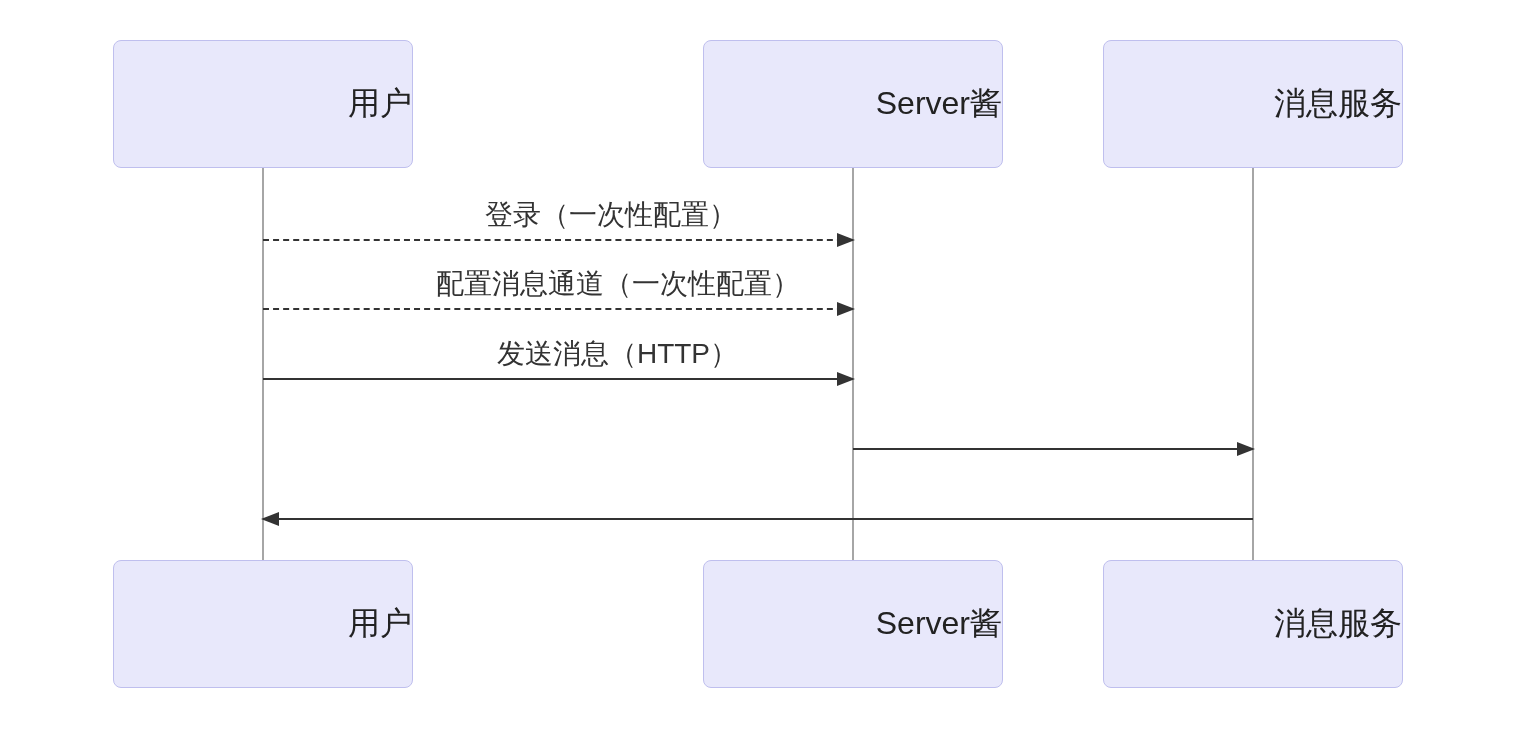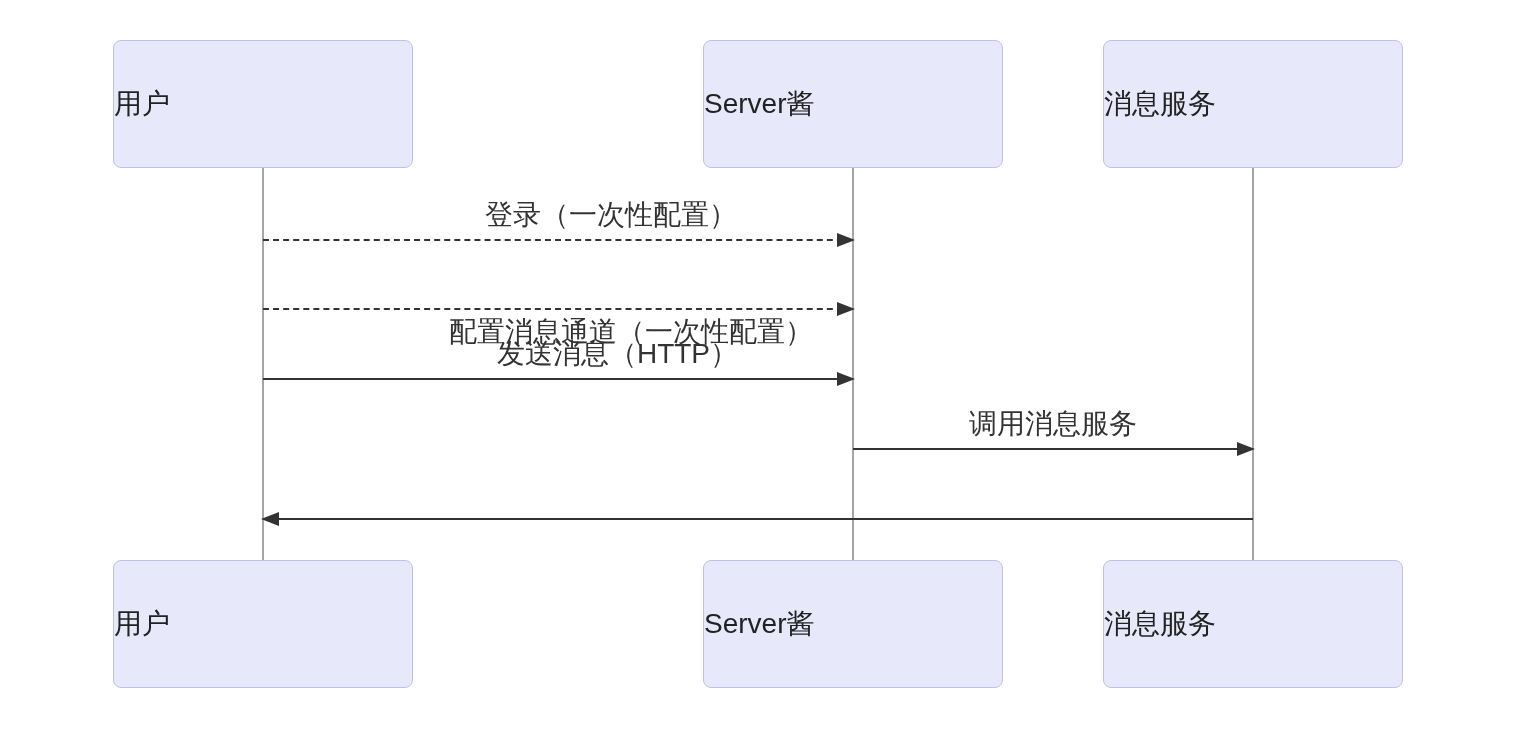--- a/index.html
+++ b/index.html
@@ -23,22 +23,22 @@
   }
   .actor-box {
     position: absolute;
     width: 300px;
     height: 128px;
     background: var(--actor-fill);
     border: 1.5px solid var(--actor-border);
     border-radius: 8px;
     display: flex;
     align-items: center;
-    justify-content: flex-start;
-    font-size: 28px;
+    justify-content: flex-end;
+    font-size: 32px;
     color: var(--actor-text);
   }
   .lifeline {
     position: absolute;
     top: 168px;
     height: 392px;
     width: 0;
     border-left: 2px solid var(--lifeline-color);
   }
   .msg-label {
@@ -100,31 +100,30 @@
   </div>
   <div class="actor-box" style="left:1103px; top:560px;">
     <span>消息服务</span>
   </div>
 
   <div class="msg-label" style="left:263px; width:696px; top:198px;">登录（一次性配置）</div>
   <div class="msg-line dashed" style="left:263px; width:590px; top:239px;">
     <span class="arrowhead right"></span>
   </div>
 
-  <div class="msg-label" style="left:274px; width:714px; top:267px;margin-top:48px;">配置消息通道（一次性配置）</div>
+  <div class="msg-label" style="left:261px; width:714px; top:267px;">配置消息通道（一次性配置）</div>
   <div class="msg-line dashed" style="left:263px; width:590px; top:308px;">
     <span class="arrowhead right"></span>
   </div>
 
   <div class="msg-label" style="left:263px; width:709px; top:337px;">发送消息（HTTP）</div>
   <div class="msg-line solid" style="left:263px; width:590px; top:378px;">
     <span class="arrowhead right"></span>
   </div>
 
-  <div class="msg-label" style="left:853px; width:400px; top:407px;">调用消息服务</div>
   <div class="msg-line solid" style="left:853px; width:400px; top:448px;">
     <span class="arrowhead right"></span>
   </div>
 
   <div class="msg-line solid" style="left:263px; width:990px; top:518px;">
     <span class="arrowhead left"></span>
   </div>
 
 </div>
 

